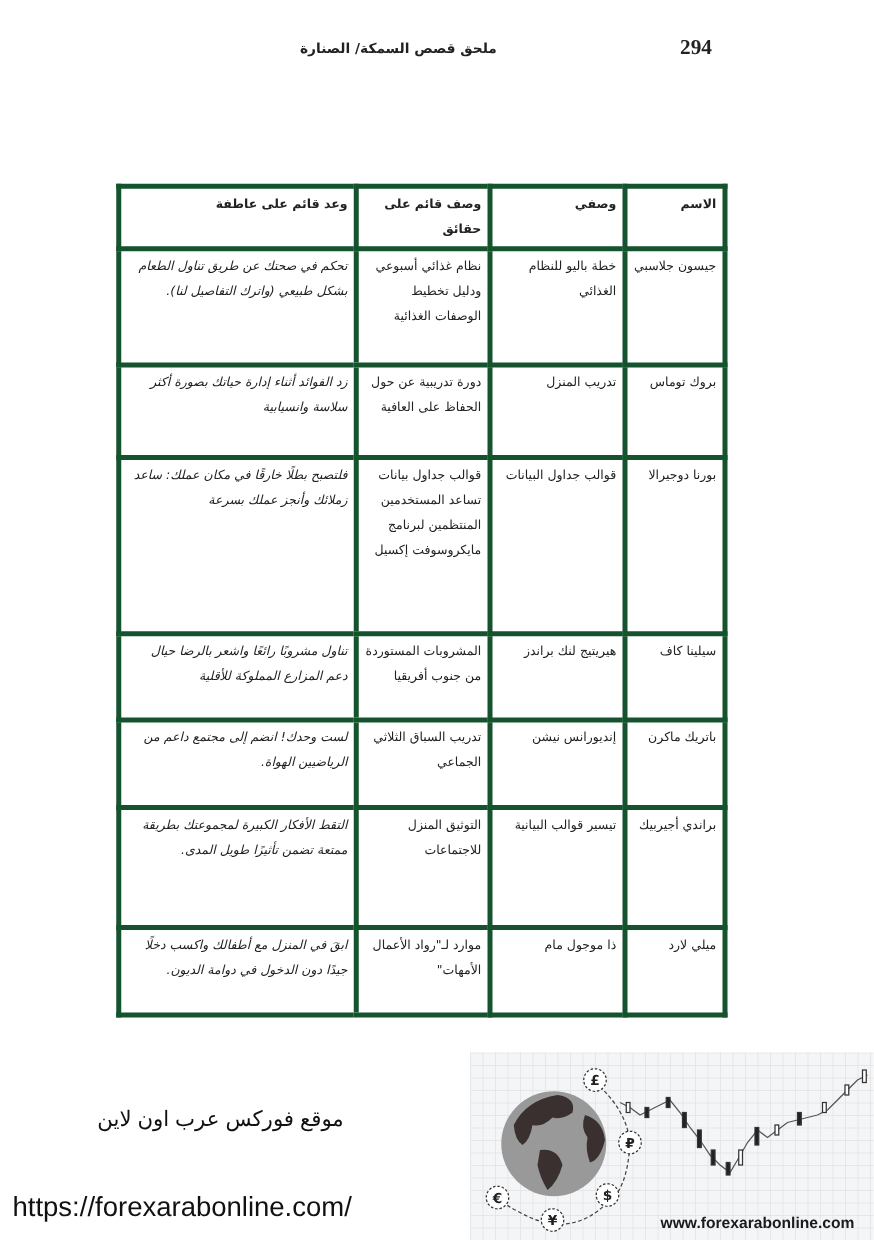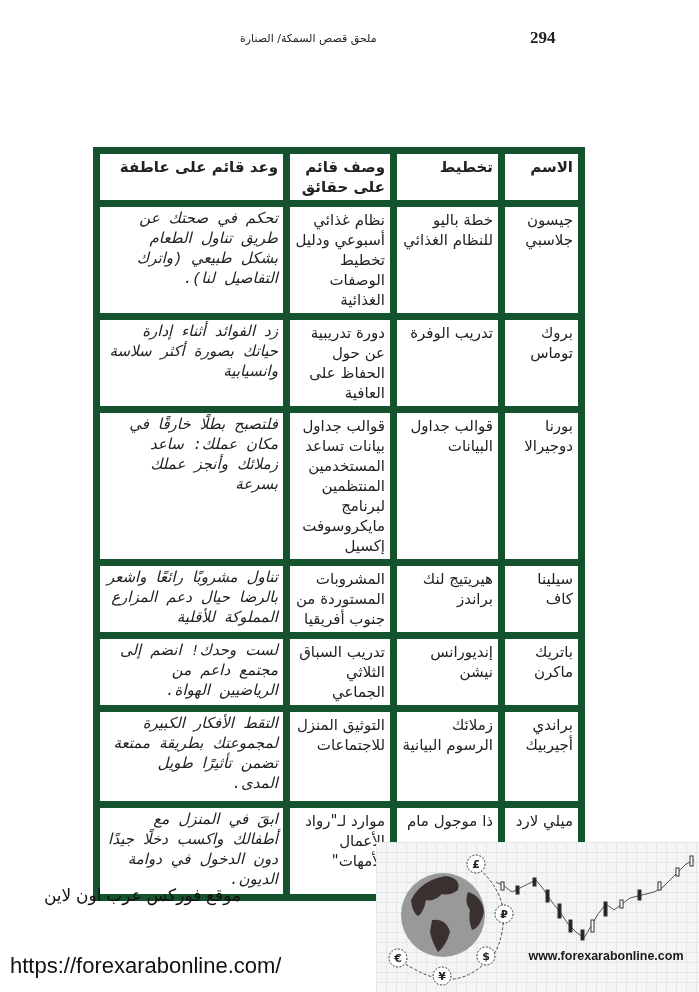--- a/index.html
+++ b/index.html
@@ -2,54 +2,54 @@
 <html><head>
 <meta charset="utf-8">
 <style>
   html, body { margin:0; padding:0; }
   body {
     width:699px; height:992px; position:relative; overflow:hidden;
     background:#ffffff; color:#111;
     font-family:"DejaVu Sans", sans-serif;
   }
   .page-num {
-    position:absolute; left:530px; top:28px;
+    position:absolute; left:544px; top:28px;
     font-family:"Liberation Serif", serif; font-weight:bold; font-size:17px; color:#222;
   }
   .running-head {
     position:absolute; left:240px; top:32px; width:190px;
     direction:rtl; text-align:left;
-    font-size:11px; font-weight:normal; color:#222;
+    font-size:11px; font-weight:bold; color:#222;
   }
   .intro {
     position:absolute; left:98px; top:70px; width:484px;
     direction:rtl; text-align:right;
     font-size:15px; line-height:27px; color:#222;
   }
   .intro p { margin:0; }
   .intro .l1 { padding-right:20px; }
   table.main {
     position:absolute; left:93px; top:147px; width:485px;
     border-collapse:collapse; direction:rtl; table-layout:fixed;
   }
   table.main td, table.main th {
-    border:7px solid #14532d; vertical-align:top; text-align:right;
-    font-size:15px; line-height:20px; padding:3px 5px; font-weight:normal; color:#222;
+    border:4px solid #14532d; vertical-align:top; text-align:right;
+    font-size:10px; line-height:20px; padding:3px 5px; font-weight:normal; color:#222;
   }
   table.main th { font-weight:bold; }
   table.main td.dashed-l { border-left:1px dashed #444; }
-  table.main td.emotion { font-style:italic;font-family:Liberation Mono, monospace; }
+  table.main td.emotion { font-style:italic; }
   col.c-name { width:80px; }
   col.c-work { width:108px; }
   col.c-fact { width:107px; }
   col.c-emo  { width:190px; }
 
   .site-caption {
     position:absolute; left:10px; top:885px; width:265px;
-    text-align:center; font-family:"Liberation Sans", sans-serif;
+    text-align:right; font-family:"Liberation Sans", sans-serif;
   }
   .site-caption .ar { font-size:17px; direction:rtl; line-height:22px; }
   .site-caption .url { font-size:22px; line-height:22px;margin-top:48px; }
 
   .banner {
     position:absolute; left:376px; top:842px; width:323px; height:150px;
     background-color:#f4f5f6;
     background-image:
       linear-gradient(#e4e6e8 1px, transparent 1px),
       linear-gradient(90deg, #e4e6e8 1px, transparent 1px);
@@ -57,21 +57,21 @@
     overflow:hidden;
   }
   .banner svg { position:absolute; left:0; top:0; }
   .banner-title {
     position:absolute; left:140px; top:80px; width:178px;
     direction:rtl; text-align:center;
     font-family:"DejaVu Sans", sans-serif; font-weight:bold; font-size:22px;
     color:#1aa0d8; letter-spacing:1px;
   }
   .banner-url {
-    position:absolute; left:140px; top:107px; width:180px; text-align:center;
+    position:absolute; left:140px; top:129px; width:180px; text-align:center;
     font-family:"Liberation Sans", sans-serif; font-weight:bold; font-size:12.5px; color:#1a1a1a;
   }
 </style>
 </head>
 <body>
 
 <div class="page-num">294</div>
 <div class="running-head">ملحق قصص السمكة/ الصنارة</div>
 
 <div class="intro">
@@ -80,35 +80,35 @@
 <table class="main">
   <colgroup>
     <col class="c-name">
       <col class="c-work">
       <col class="c-fact">
       <col class="c-emo">
   </colgroup>
   <thead>
     <tr style="height:48px">
       <th>الاسم</th>
-      <th>تخطيط</th>
+      <th>وصفي</th>
       <th>وصف قائم على حقائق</th>
       <th>وعد قائم على عاطفة</th>
     </tr>
   </thead>
   <tbody>
     <tr style="height:93px">
       <td>جيسون جلاسبي</td>
       <td>خطة باليو للنظام الغذائي</td>
       <td class="dashed-l">نظام غذائي أسبوعي ودليل تخطيط الوصفات الغذائية</td>
       <td class="emotion">تحكم في صحتك عن طريق تناول الطعام بشكل طبيعي (واترك التفاصيل لنا).</td>
     </tr>
     <tr style="height:74px">
       <td>بروك توماس</td>
-      <td>تدريب الوفرة</td>
+      <td>تدريب المنزل</td>
       <td class="dashed-l">دورة تدريبية عن حول الحفاظ على العافية</td>
       <td class="emotion">زد الفوائد أثناء إدارة حياتك بصورة أكثر سلاسة وانسيابية</td>
     </tr>
     <tr style="height:141px">
       <td>بورنا دوجيرالا</td>
       <td>قوالب جداول البيانات</td>
       <td class="dashed-l">قوالب جداول بيانات تساعد المستخدمين المنتظمين لبرنامج مايكروسوفت إكسيل</td>
       <td class="emotion">فلتصبح بطلًا خارقًا في مكان عملك: ساعد زملائك وأنجز عملك بسرعة</td>
     </tr>
     <tr style="height:69px">
@@ -118,21 +118,21 @@
       <td class="emotion">تناول مشروبًا رائعًا واشعر بالرضا حيال دعم المزارع المملوكة للأقلية</td>
     </tr>
     <tr style="height:70px">
       <td>باتريك ماكرن</td>
       <td>إنديورانس نيشن</td>
       <td class="dashed-l">تدريب السباق الثلاثي الجماعي</td>
       <td class="emotion">لست وحدك! انضم إلى مجتمع داعم من الرياضيين الهواة.</td>
     </tr>
     <tr style="height:96px">
       <td>براندي أجيربيك</td>
-      <td>زملائك الرسوم البيانية</td>
+      <td>تيسير قوالب البيانية</td>
       <td class="dashed-l">التوثيق المنزل للاجتماعات</td>
       <td class="emotion">التقط الأفكار الكبيرة لمجموعتك بطريقة ممتعة تضمن تأثيرًا طويل المدى.</td>
     </tr>
     <tr style="height:70px">
       <td>ميلي لارد</td>
       <td>ذا موجول مام</td>
       <td class="dashed-l">موارد لـ"رواد الأعمال الأمهات"</td>
       <td class="emotion">ابقَ في المنزل مع أطفالك واكسب دخلًا جيدًا دون الدخول في دوامة الديون.</td>
     </tr>
   </tbody>

